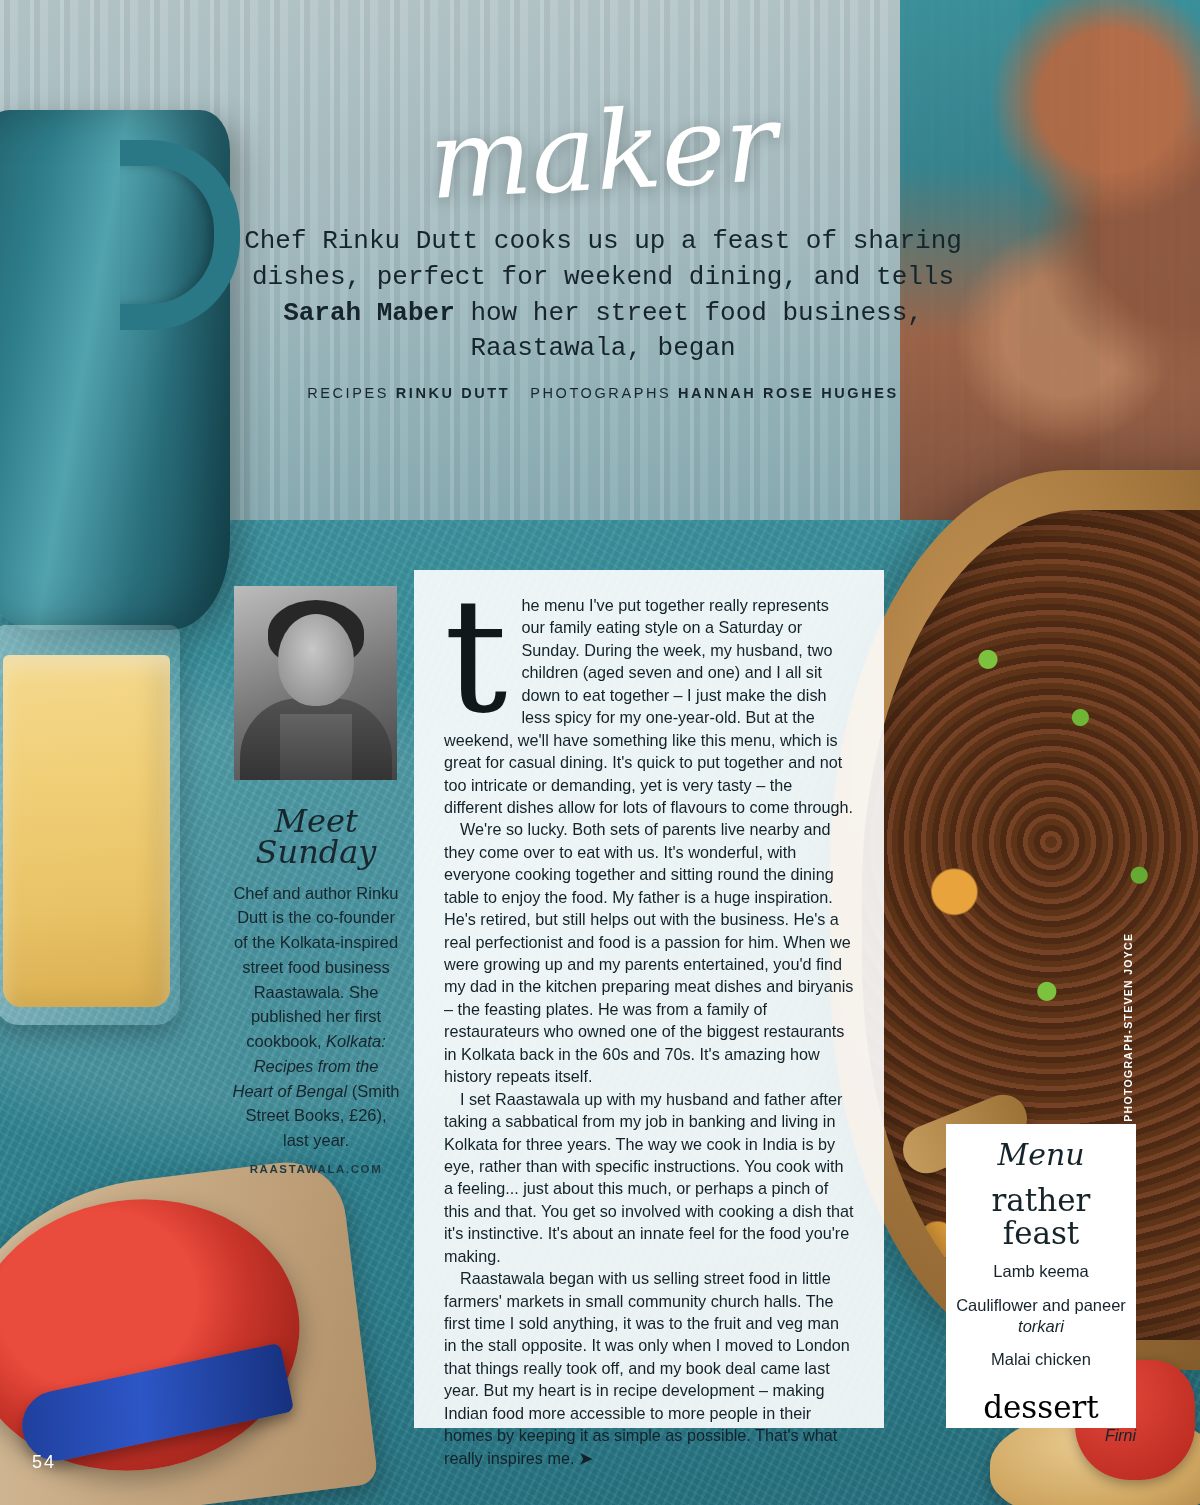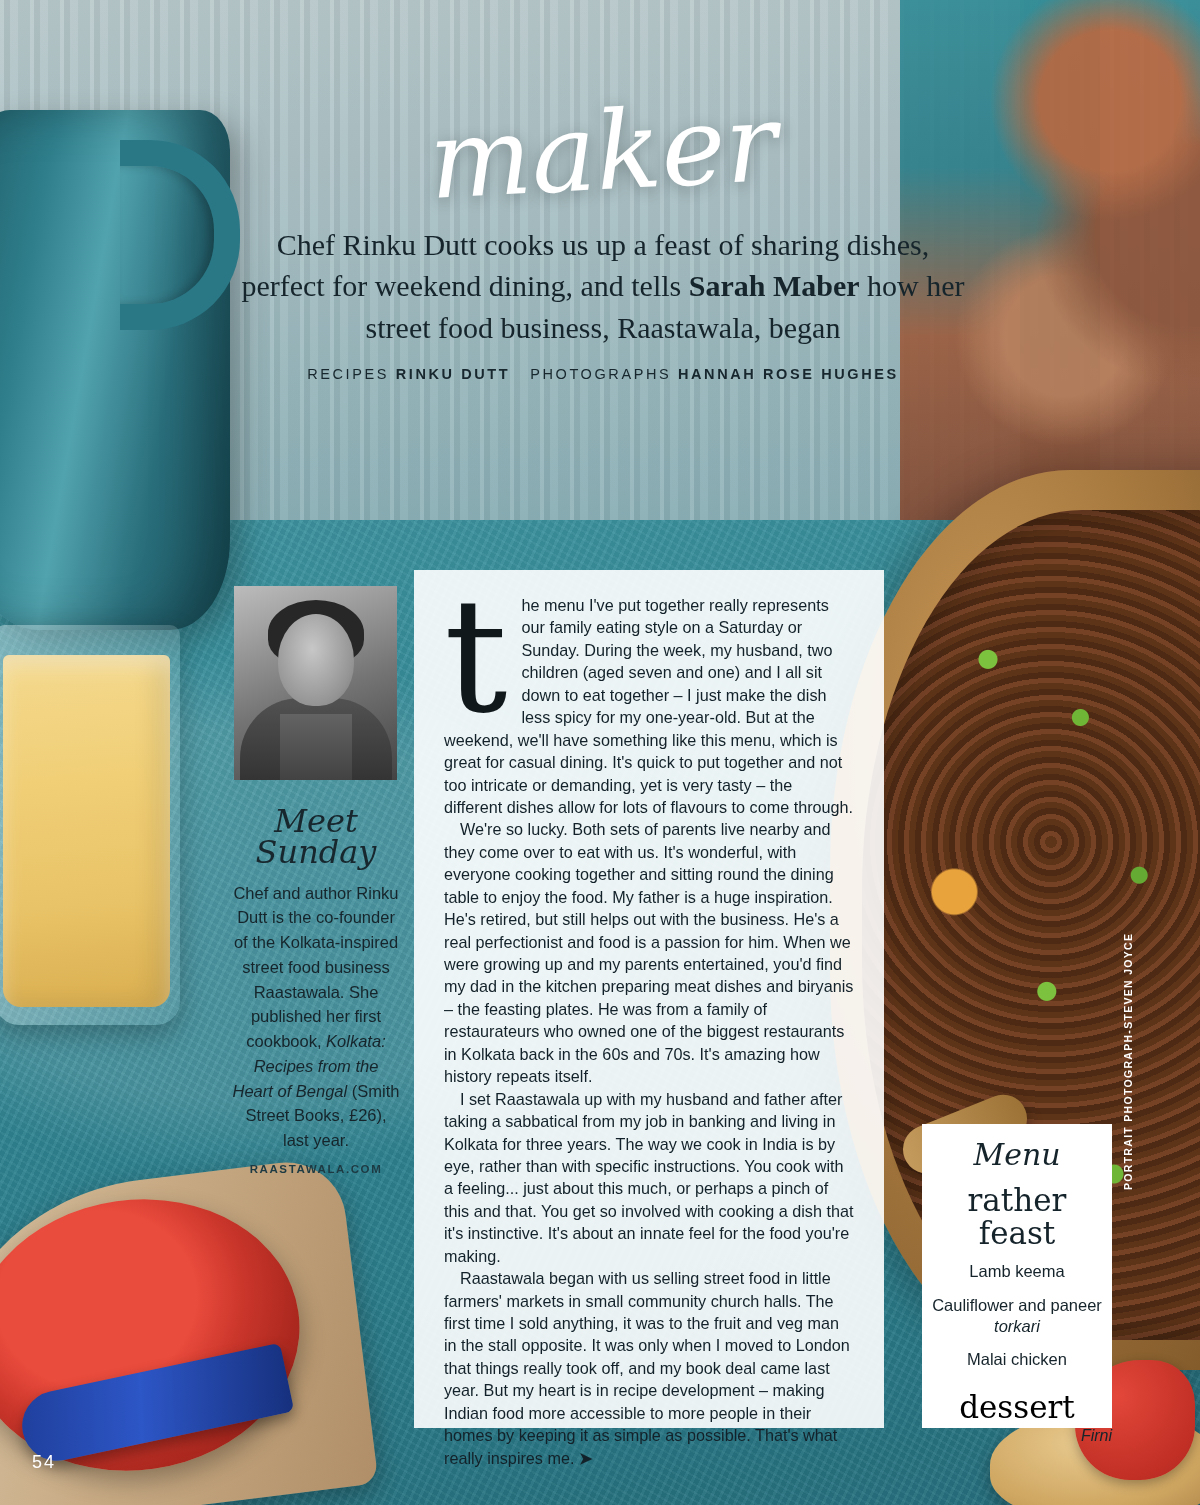--- a/index.html
+++ b/index.html
@@ -165,22 +165,22 @@
     font-family: "DejaVu Serif", serif;
     font-style: italic;
     font-size: 108px;
     color: #ffffff;
     line-height: .85;
     margin: -6px 0 0 0;
     text-shadow: 0 3px 16px rgba(0,0,0,.28);
     transform: rotate(-3deg);
   }
   .standfirst {
-    font-family: Liberation Serif, serif;
-    font-size: 30px;
+    font-family: Liberation Mono, monospace;
+    font-size: 26px;
     line-height: 1.38;
     color: #16252b;
     margin: 26px auto 5px;
     width: 740px;
   }
   .standfirst b { font-weight: bold; }
   .credits {
     margin-top: 18px;
     font-size: 14.5px;
     letter-spacing: 2.6px;
@@ -261,21 +261,21 @@
     font-size: 158px;
     line-height: .72;
     color: #10181c;
     margin: 6px 8px 0 0;
     padding-right: 6px;
   }
   .arrow { font-weight: bold; }
 
   
   .menu-card {
-    position: absolute; left: 922px; top: 1124px; width: 190px; height: 304px;
+    position: absolute; left: 946px; top: 1124px; width: 190px; height: 304px;
     background: #ffffff;
     text-align: center;
     padding-top: 16px;
   }
   .menu-script {
     font-family: "DejaVu Serif", serif;
     font-style: italic;
     font-size: 30px;
     color: #15232a;
     line-height: 1;

